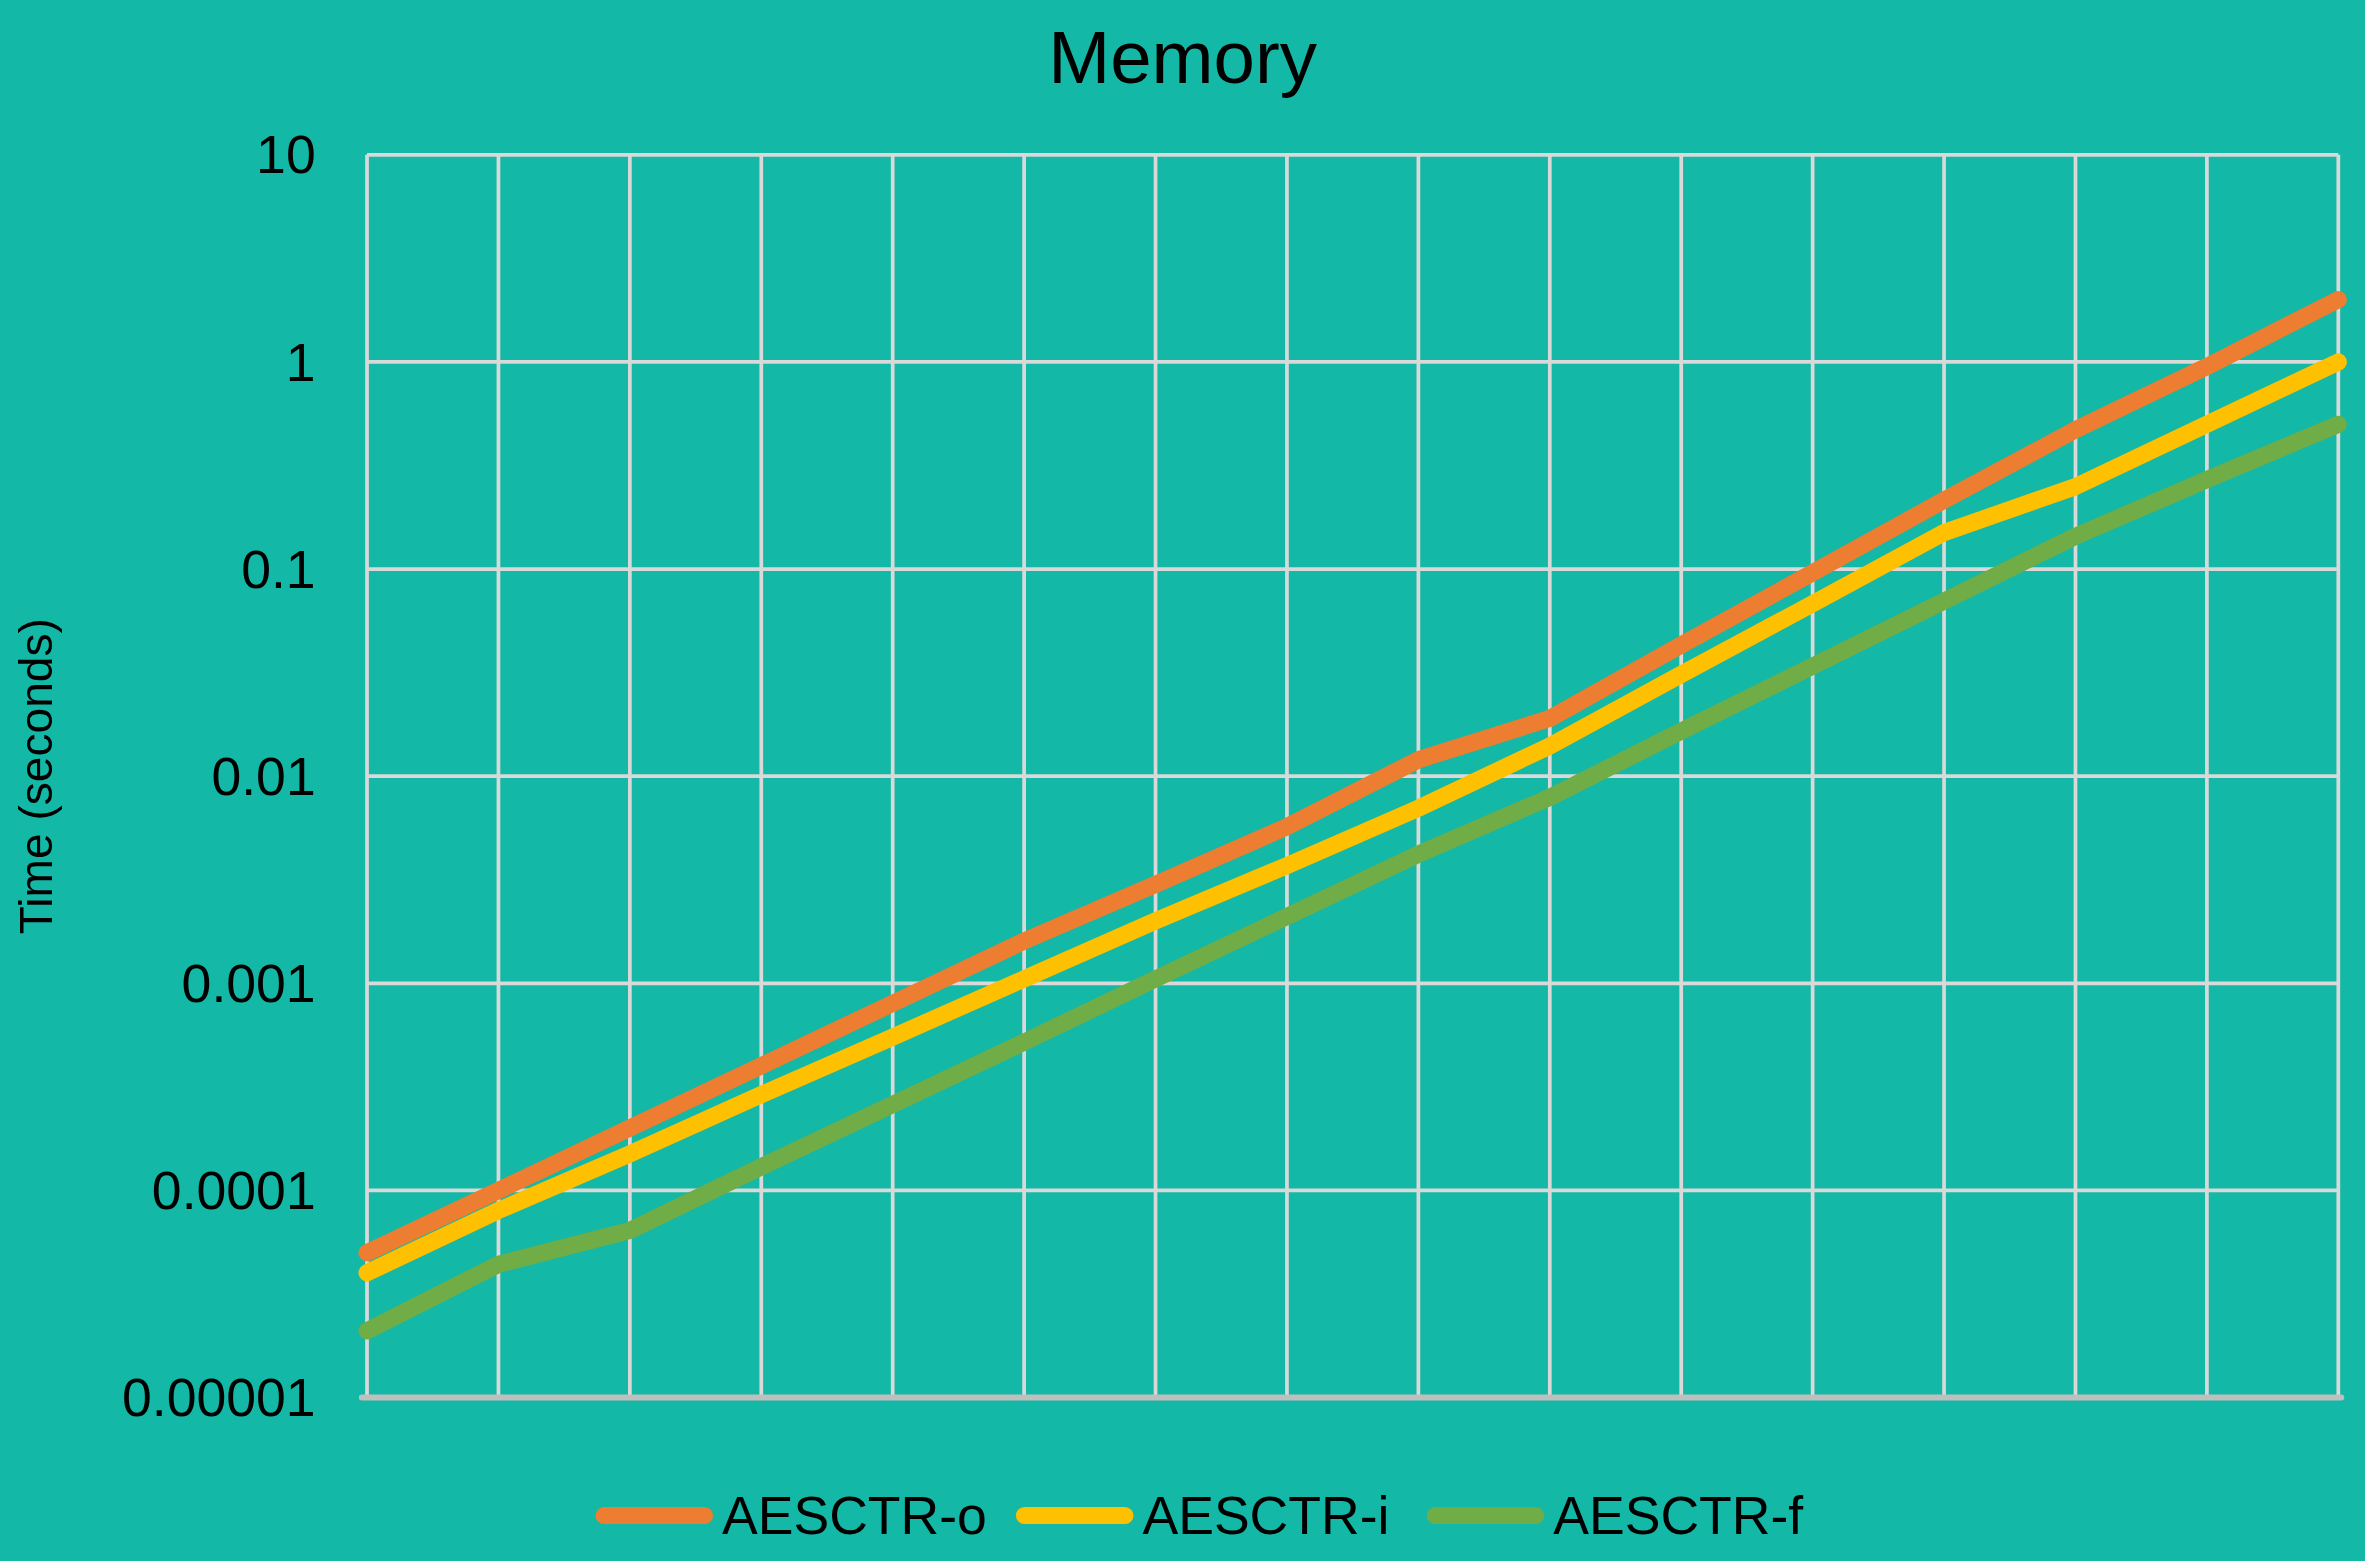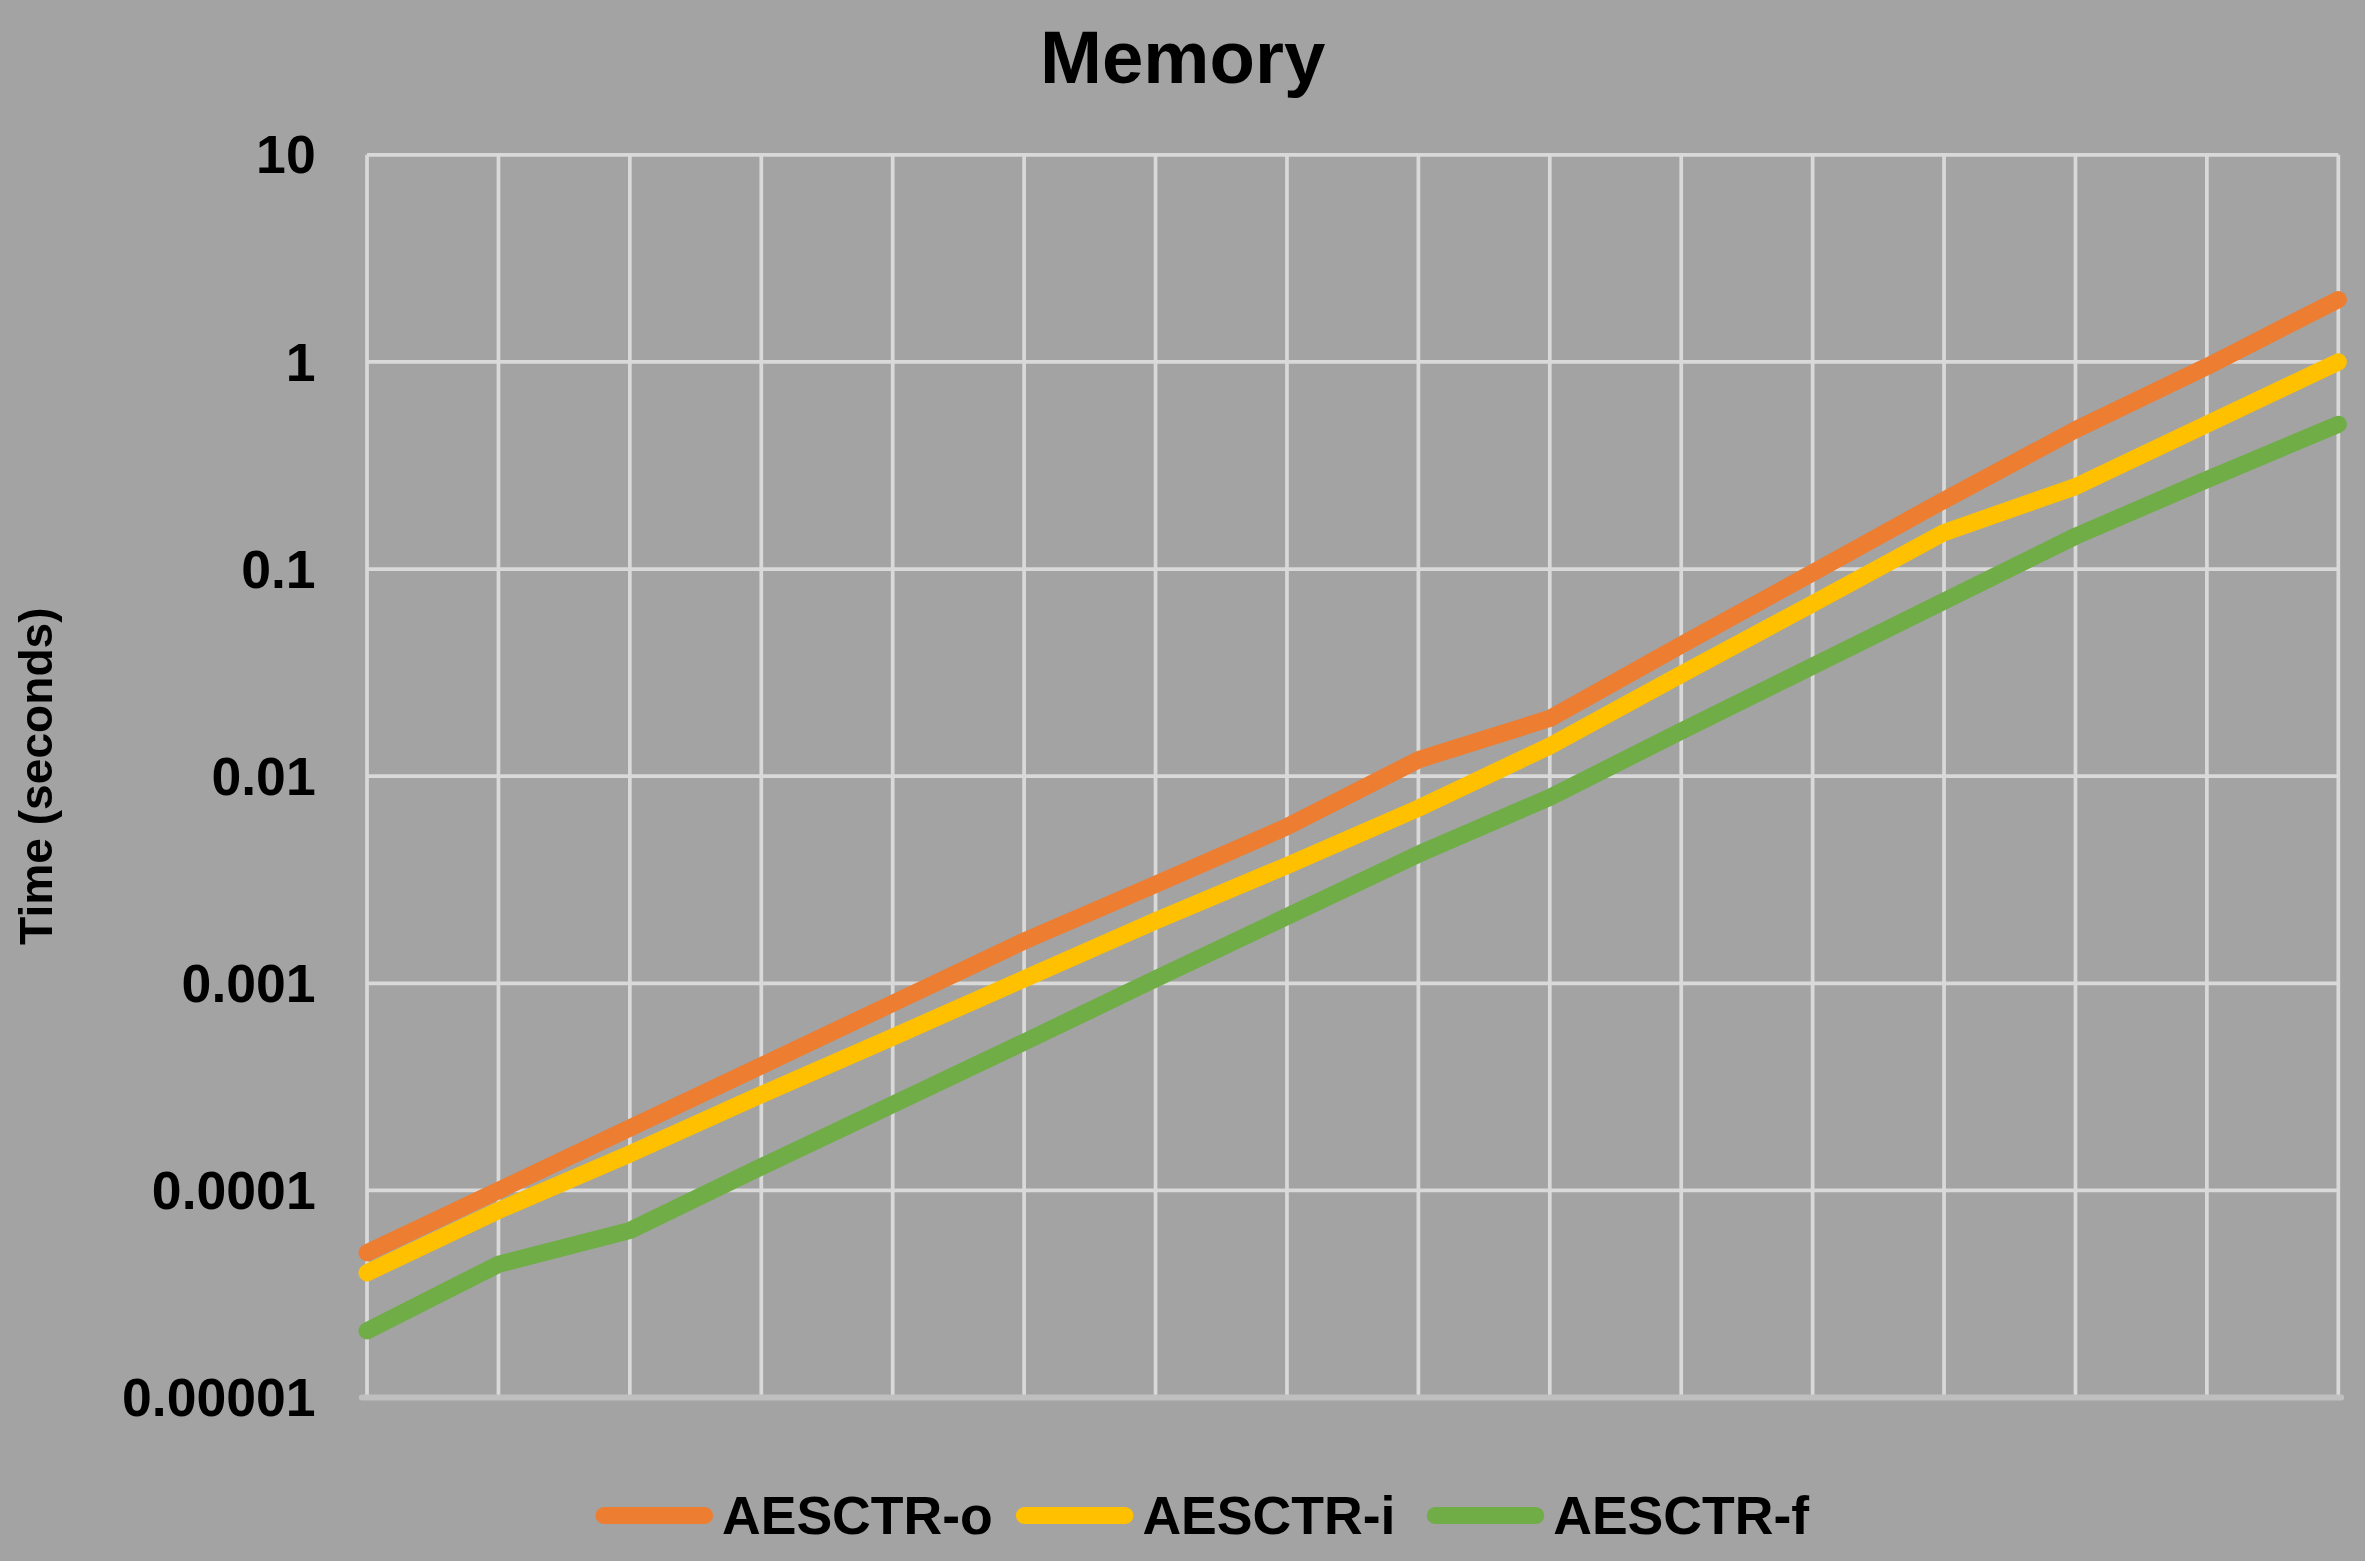--- a/index.html
+++ b/index.html
@@ -4,24 +4,23 @@
 <style>
   html, body {
     margin: 0;
     padding: 0;
     background: #ffffff;
   }
   .page {
     position: relative;
     width: 2366px;
     height: 1562px;
-    background: #a3a3a3;
+    background: #14b8a6;
     font-family: "Liberation Sans", sans-serif;
     overflow: hidden;
-    font-weight: bold;
   }
   svg text {
     font-family: "Liberation Sans", sans-serif;
     fill: #000000;
   }
   .chart-title {
     font-size: 100px;
   }
   .y-axis-title {
     font-size: 62px;

